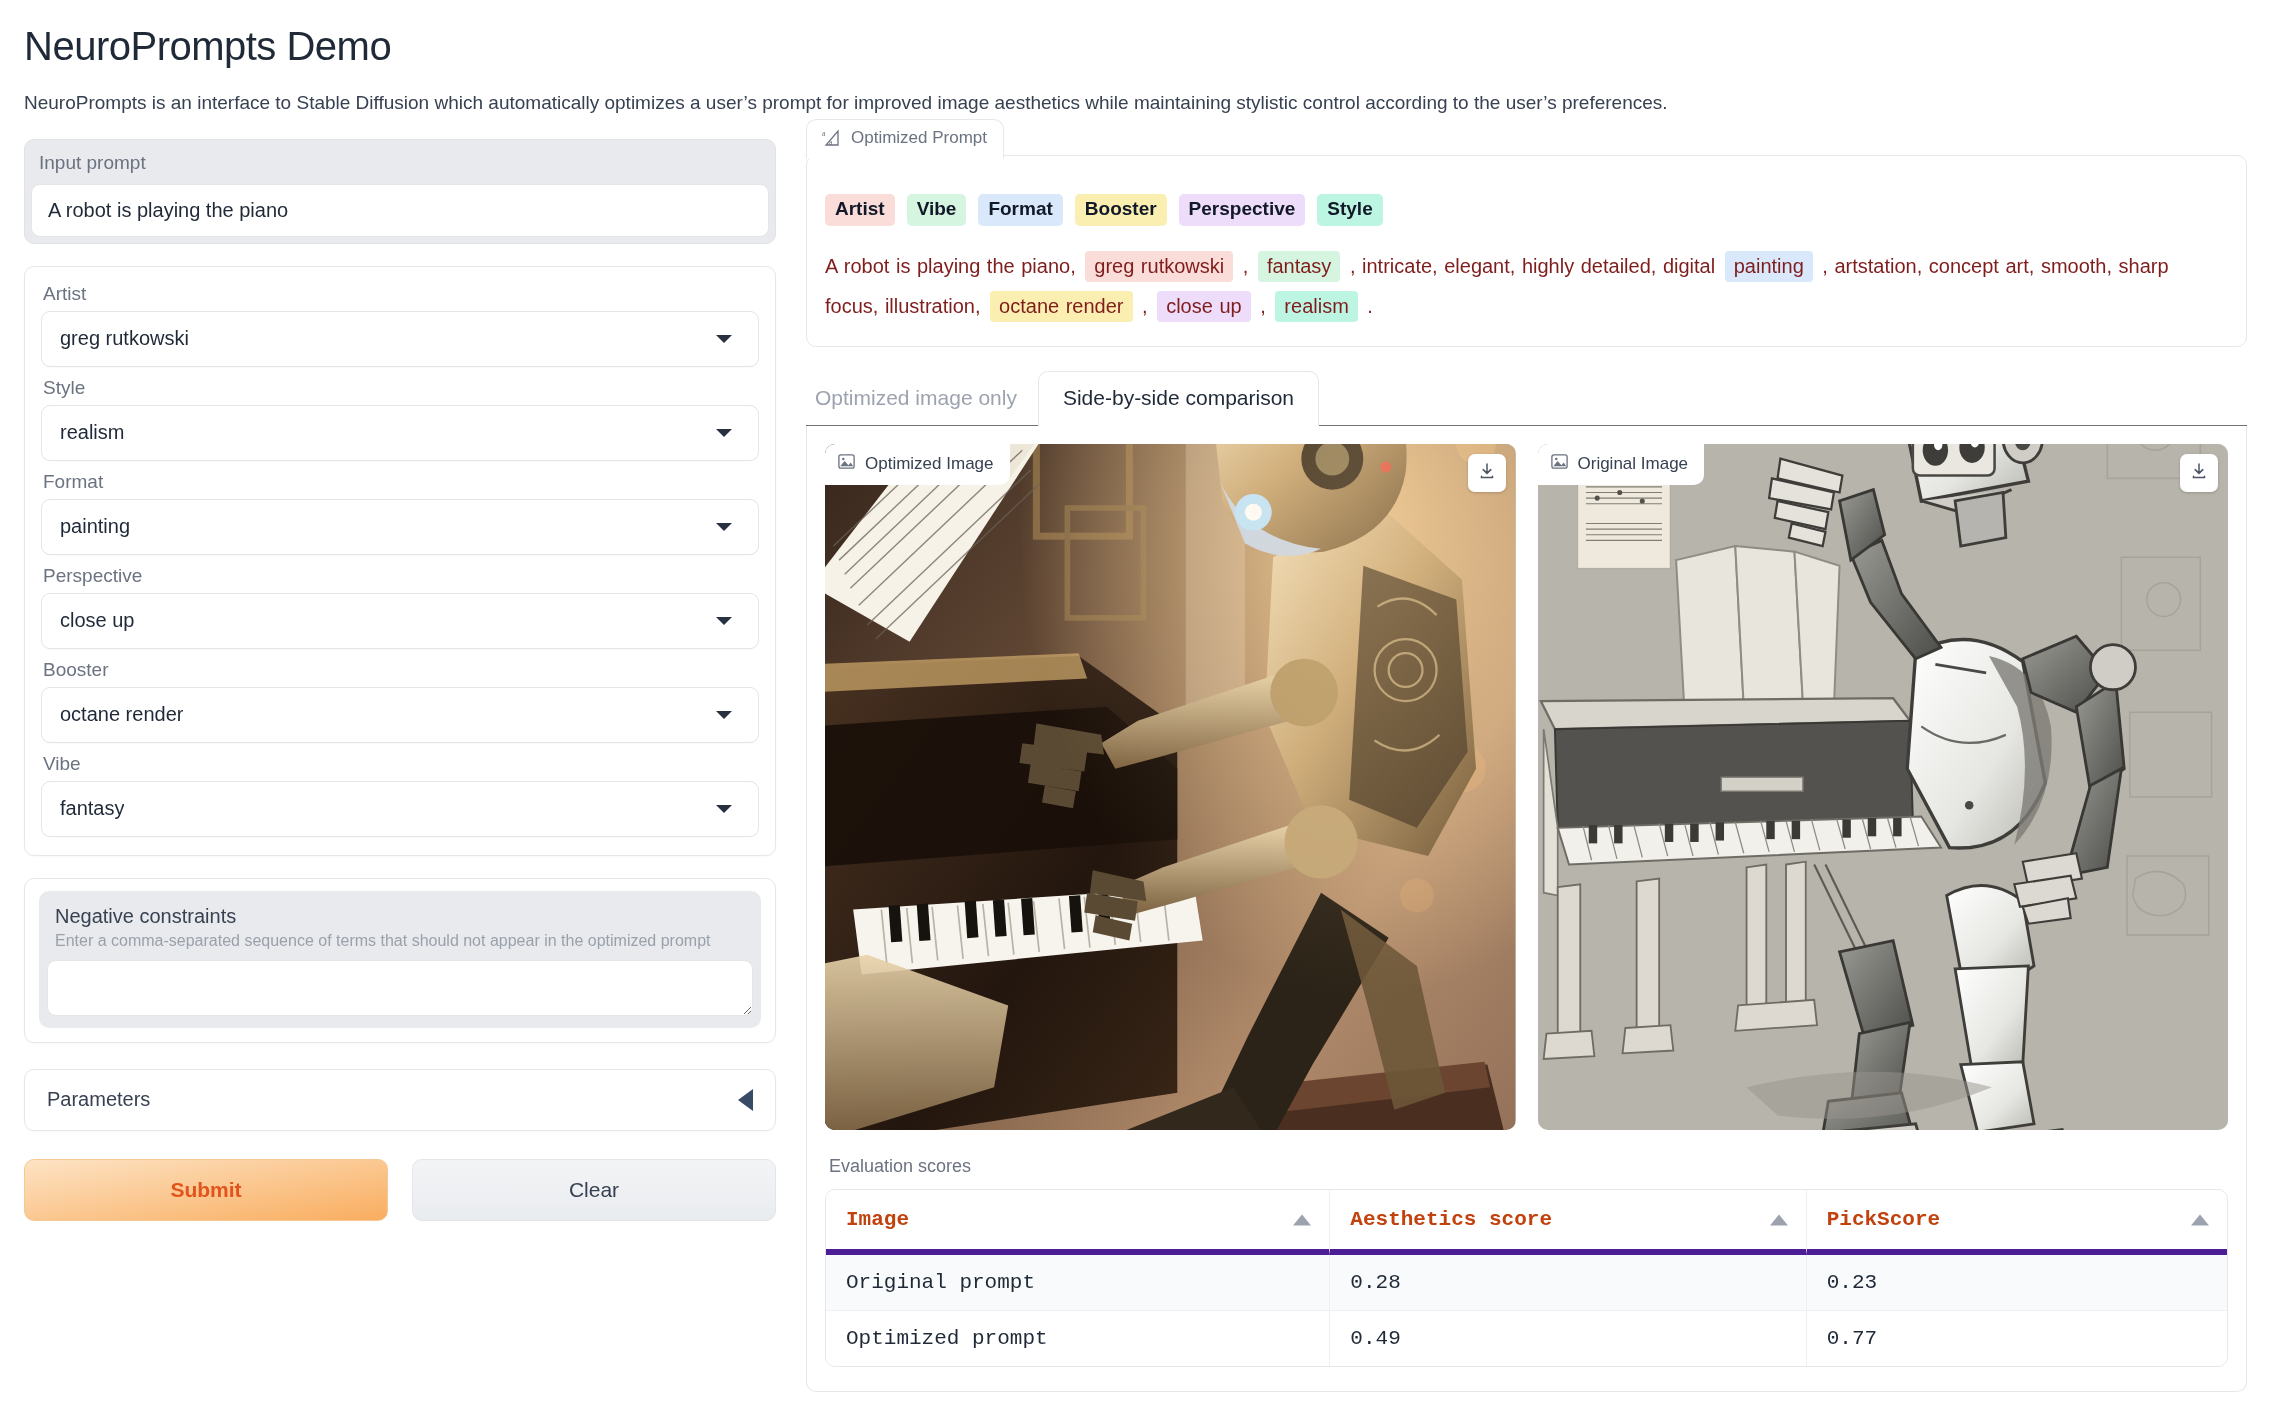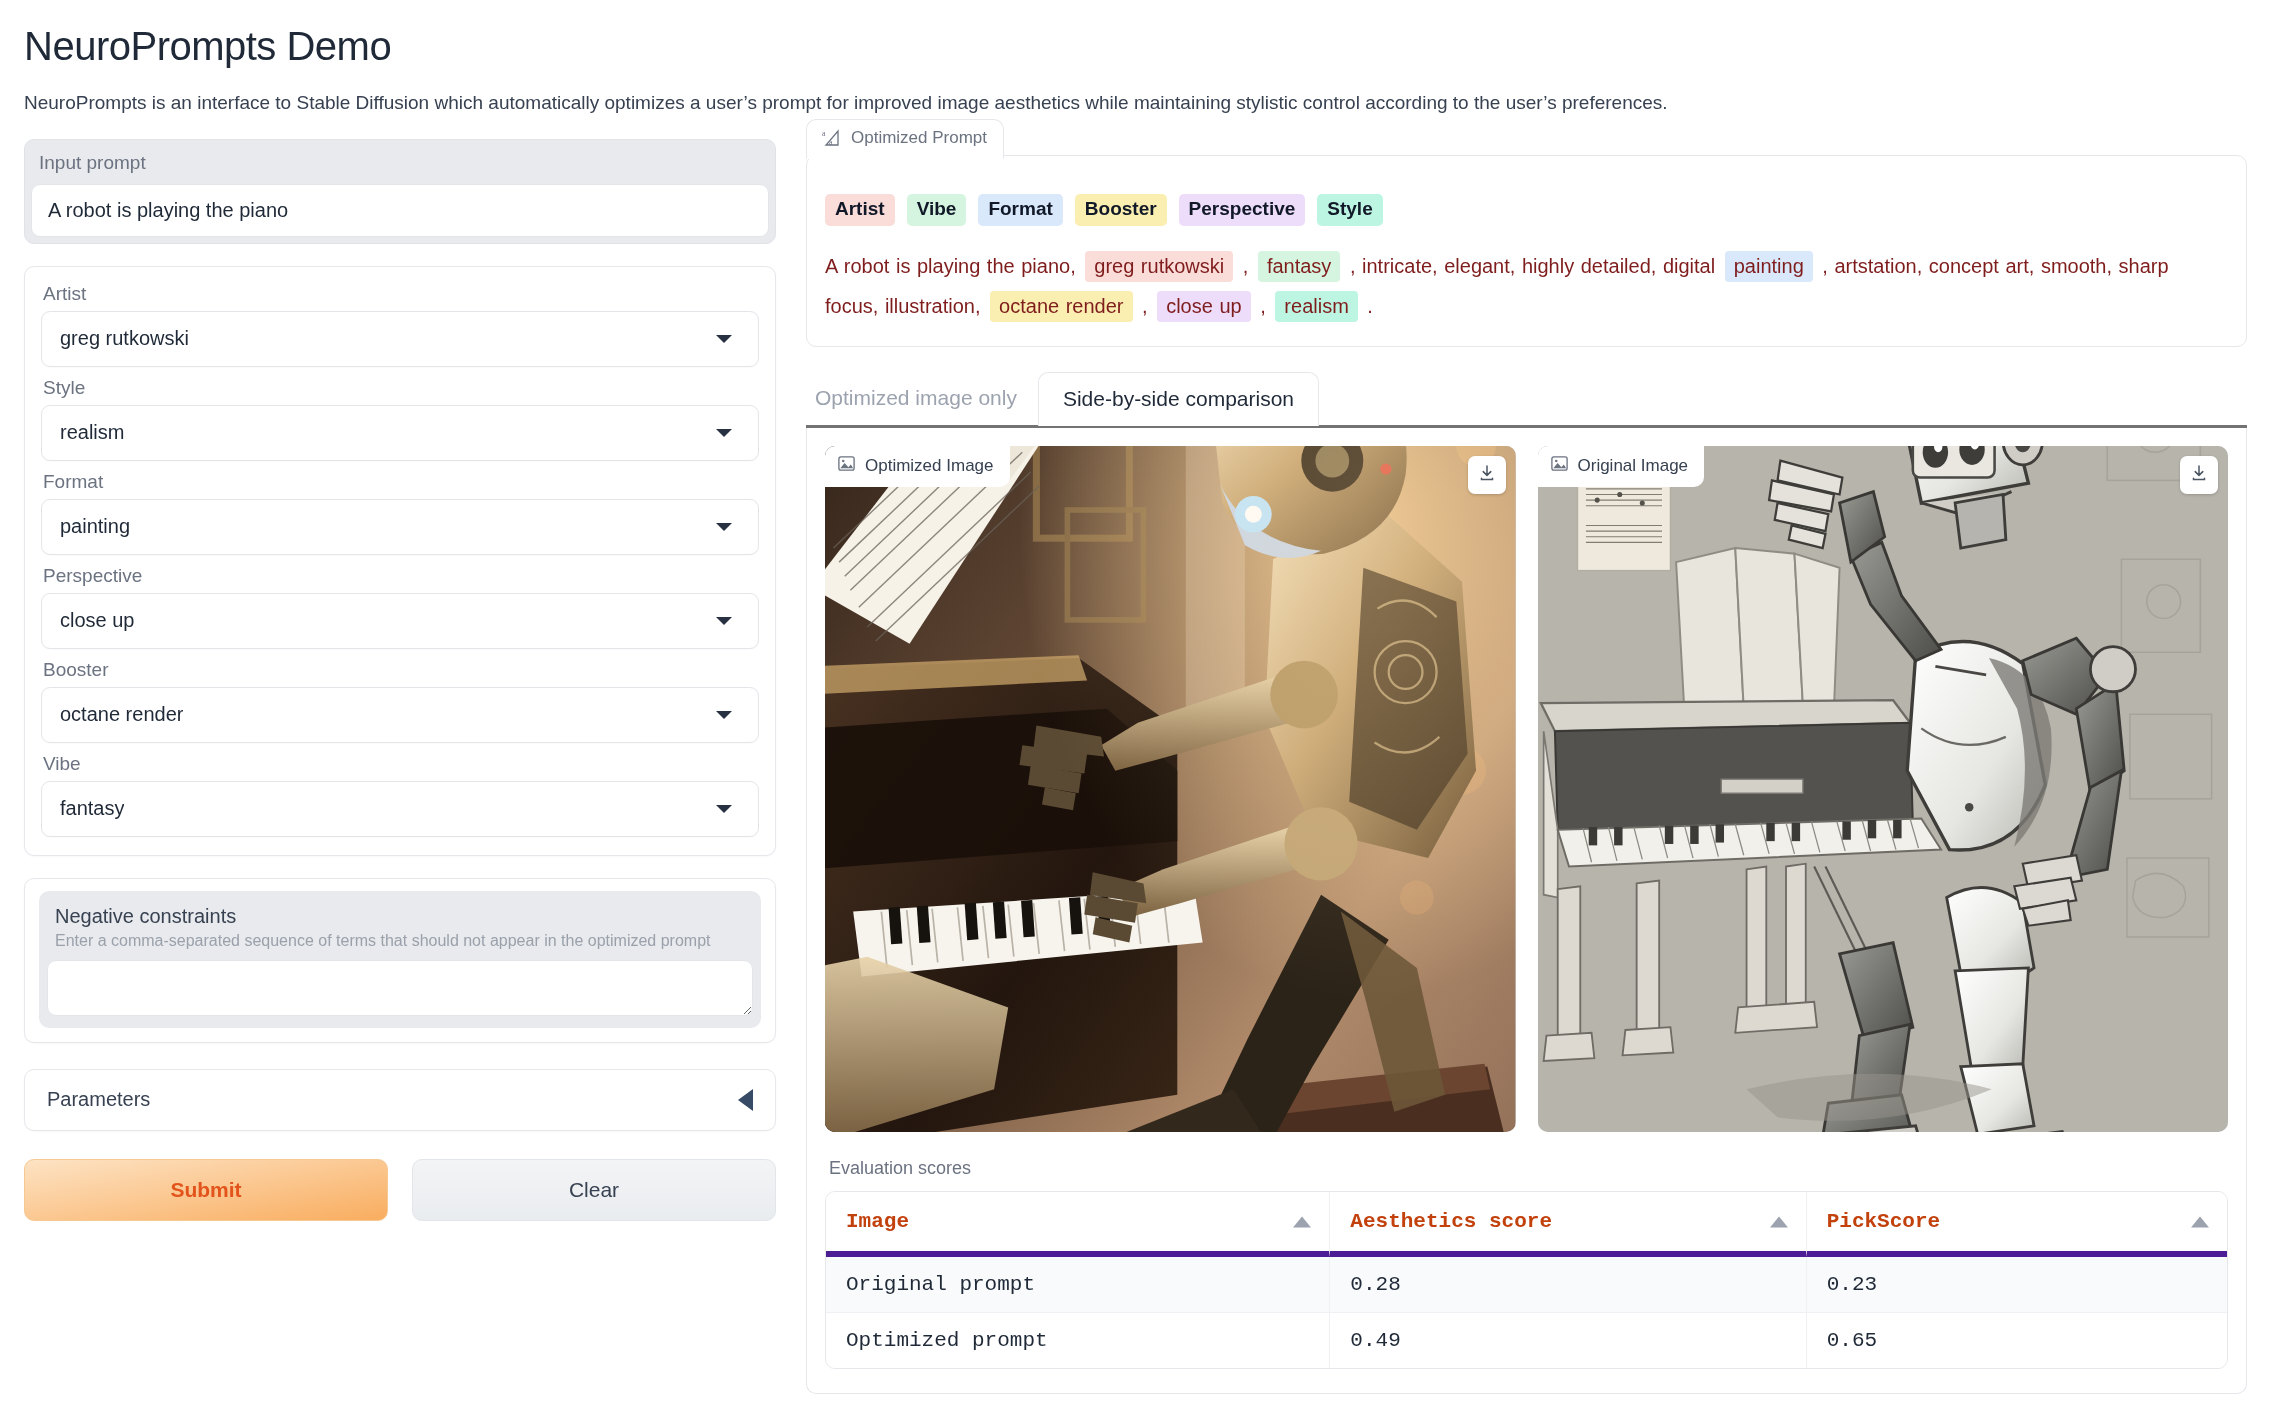--- a/index.html
+++ b/index.html
@@ -122,21 +122,21 @@
   .legend { display: flex; gap: 12px; flex-wrap: wrap; margin-bottom: 20px; }
   .chip {
     font-size: 19px; font-weight: 700; color: #111827;
     padding: 4px 10px 6px 10px; border-radius: 5px; line-height: 1.2;
   }
 
   .prompt-text { font-size: 20px; color: #7f1d1d; line-height: 2.0; word-spacing: 1px; }
   .tok { padding: 4px 9px 5px 9px; border-radius: 4px; margin: 0 3px; }
 
   
-  .img-tabs { display: flex; align-items: flex-end; margin-top: 24px; border-bottom: 3px solid #737373; }
+  .img-tabs { display: flex; margin-top: 24px; border-bottom: 1px solid #737373; }
   .img-tab {
     font-size: 21px; padding: 14px 20px 14px 8px; color: #9ca3af; cursor: pointer; border: 1px solid transparent;
   }
   .img-tab.active {
     color: #1f2937; background: #ffffff;
     border: 1px solid #e5e7eb; border-bottom: 1px solid #ffffff;
     border-radius: 10px 10px 0 0; margin-bottom: -1px; padding: 14px 24px;
   }
 
   .img-panel { border: 1px solid #e5e7eb; border-top: none; border-radius: 0 0 10px 10px;
@@ -690,20 +690,20 @@
           </thead>
           <tbody>
             <tr>
               <td>Original prompt</td>
               <td>0.28</td>
               <td>0.23</td>
             </tr>
             <tr>
               <td>Optimized prompt</td>
               <td>0.49</td>
-              <td>0.65</td>
+              <td>0.77</td>
             </tr>
           </tbody>
         </table>
       </div>
     </div>
   </div>
 </div>
 
 </body></html>

